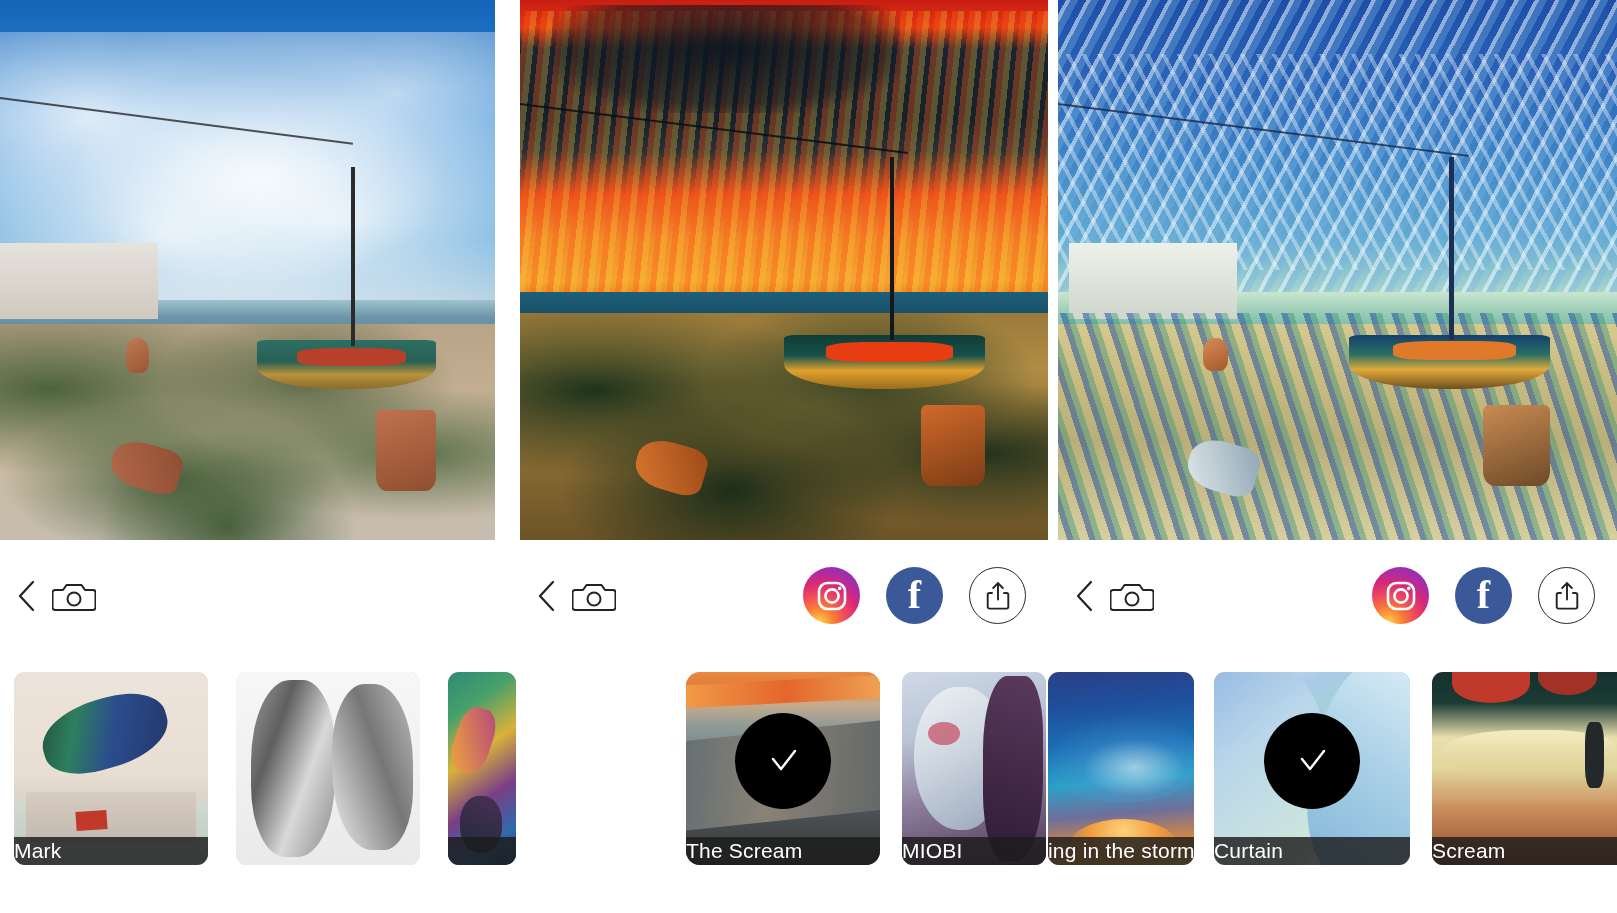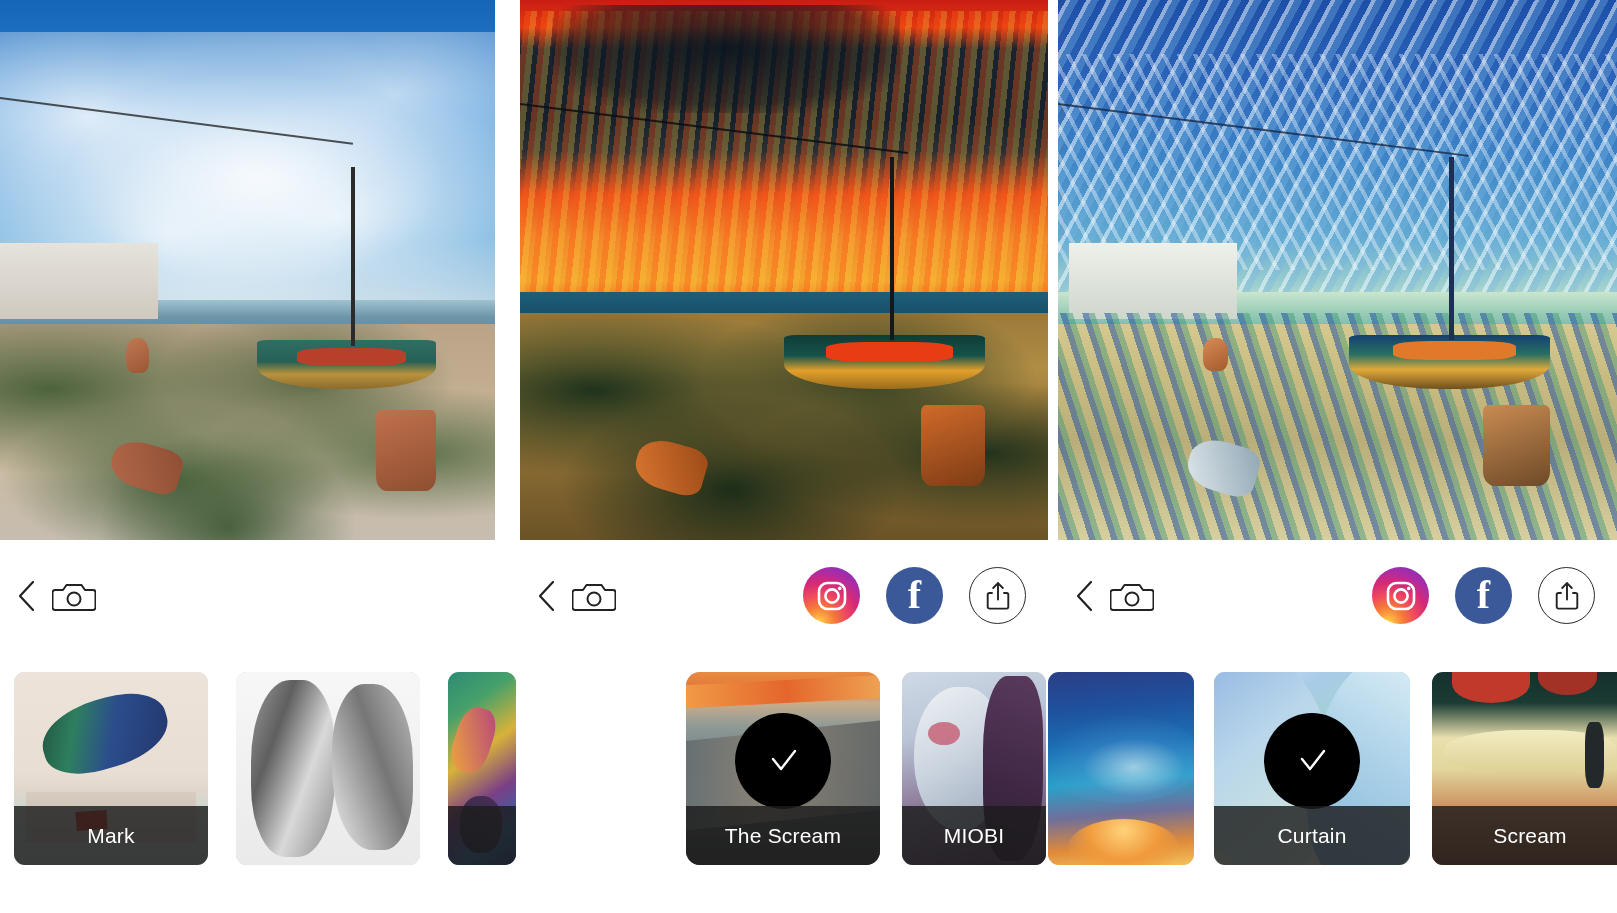--- a/index.html
+++ b/index.html
@@ -50,23 +50,23 @@
 
   
   .strip { position:absolute; left:0; top:672px; width:1617px; height:193px; }
   .thumb {
     position:absolute; top:0; height:193px;
     border-radius:11px; overflow:hidden;
     background:#cfcfcf;
   }
   .thumb .art { position:absolute; inset:0; }
   .thumb .label-bar {
-    position:absolute; left:0; right:0; bottom:0; height:59px;
+    position:absolute; left:0; right:0; bottom:0; height:28px;
     background:rgba(28,28,28,0.82);
-    display:flex; align-items:center; justify-content:center;margin-top:20px;
+    display:flex; align-items:center; justify-content:flex-start;margin-top:20px;
   }
   .thumb .label-bar span {
     color:#fff; font-size:21px; letter-spacing:.2px; white-space:nowrap;
   }
   .thumb .check {
     position:absolute; left:50%; top:50%;
     width:96px; height:96px; margin:-56px 0 0 -48px;
     border-radius:50%; background:#000;
     display:flex; align-items:center; justify-content:center;
   }
@@ -459,20 +459,23 @@
       <div class="label-bar">
           <span>MIOBI</span>
         </div>
     </div>
 
     <div class="thumb partial" style="left:1048px;width:146px;">
       <div class="art bg-storm">
           <i class="s1"></i>
           <i class="s2"></i>
         </div>
+      <div class="label-bar">
+          <span>ing in the storm</span>
+        </div>
     </div>
 
     <div class="thumb" style="left:1214px;width:196px;padding-left:8px;">
       <div class="art bg-curtain">
           <i class="s1"></i>
           <i class="s2"></i>
         </div>
       <div class="check">
         <svg width="44" height="44" viewBox="0 0 44 44">
           <polyline points="12,20 20,30 34,12" fill="none" stroke="#fff" stroke-width="2.4" stroke-linecap="round" stroke-linejoin="round"></polyline>

